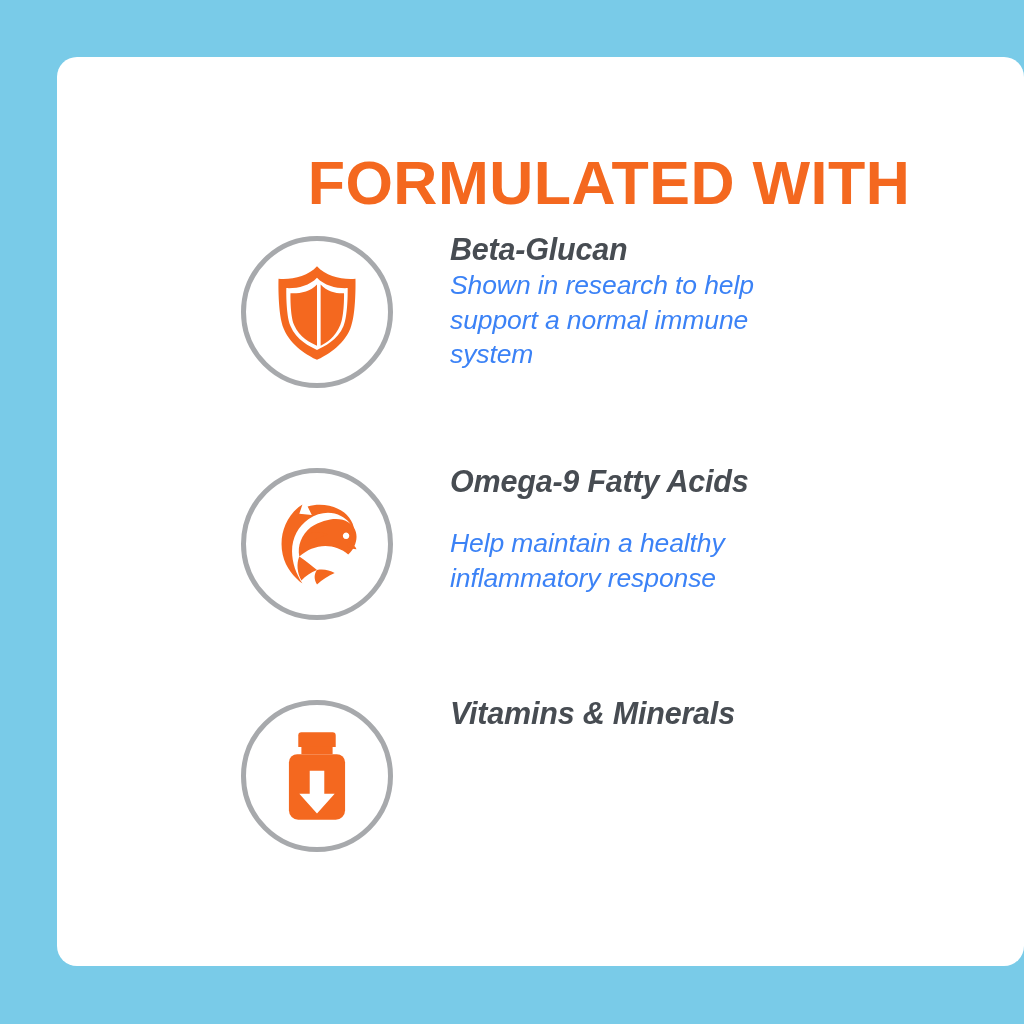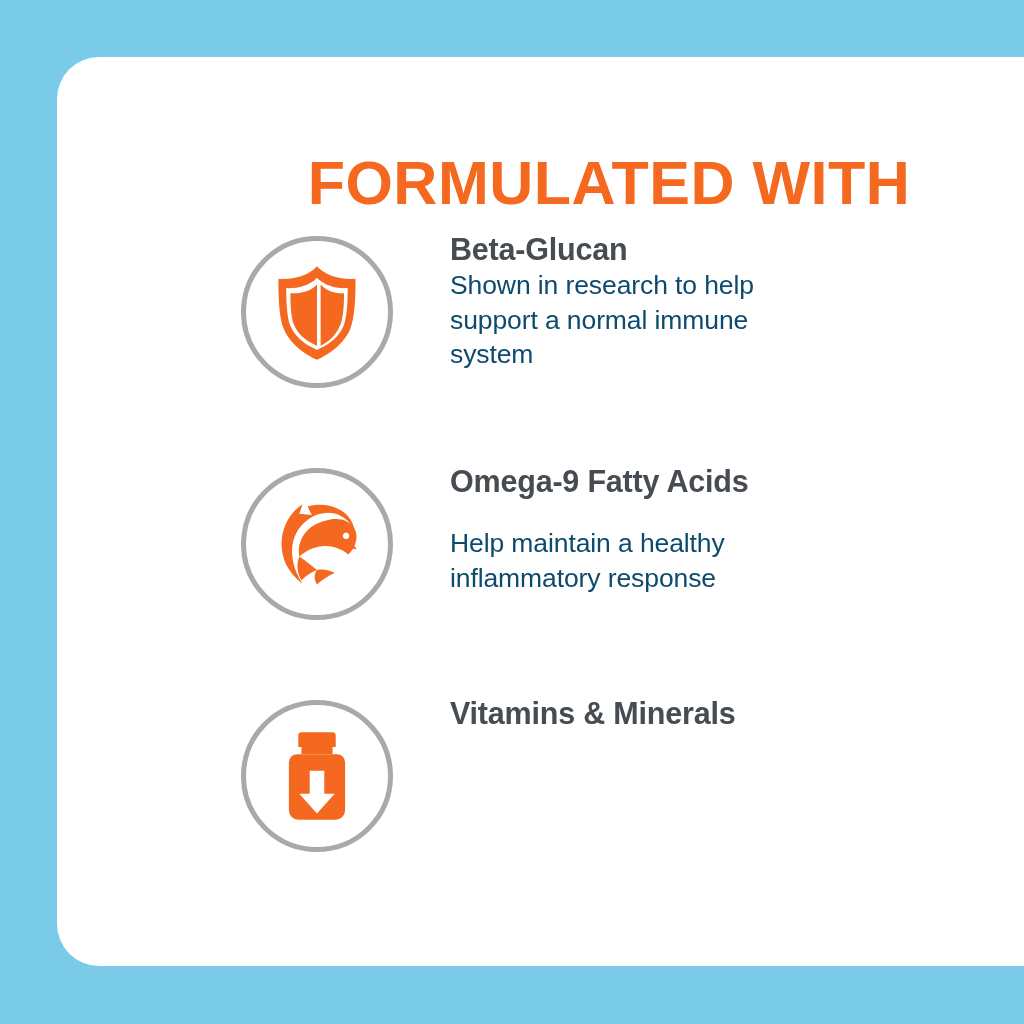--- a/index.html
+++ b/index.html
@@ -26,20 +26,21 @@
     position: absolute;
     left: 57px;
     top: 57px;
     width: 967px;
     height: 909px;
     background: #ffffff;
     border-top-left-radius: 42px;
     border-bottom-left-radius: 42px;
     border-top-right-radius: 0;
     border-bottom-right-radius: 0;
+    border-radius: 20px;
   }
 
   .title {
     position: absolute;
     left: 172px;
     top: 55px;
     width: 760px;
     font-size: 61px;
     line-height: 1;
     font-weight: bold;
@@ -54,20 +55,21 @@
     left: 0;
     top: 175px;
     width: 967px;
   }
 
   .feature {
     position: relative;
     display: flex;
     align-items: flex-start;
     height: 232px;
+    font-style: italic;
   }
 
   .icon-wrap {
     position: relative;
     flex: 0 0 auto;
     width: 152px;
     height: 152px;
     margin-left: 184px;
     margin-top: 4px;
   }
@@ -106,21 +108,21 @@
     font-weight: bold;
     color: #474c52;
     line-height: 1.12;
     letter-spacing: -0.2px;
     margin: 0 0 2px 0;
     white-space: nowrap;
   }
 
   .feature-desc {
     font-size: 26.5px;
-    color: #0c4a6e;
+    color: #3b82f6;
     line-height: 1.30;
     letter-spacing: -0.1px;
     margin: 0;
     max-width: 360px;
   }
 
   .feature-2 .feature-desc,
   .feature-3 .feature-desc {
     max-width: 380px;
     margin-top: 28px;

